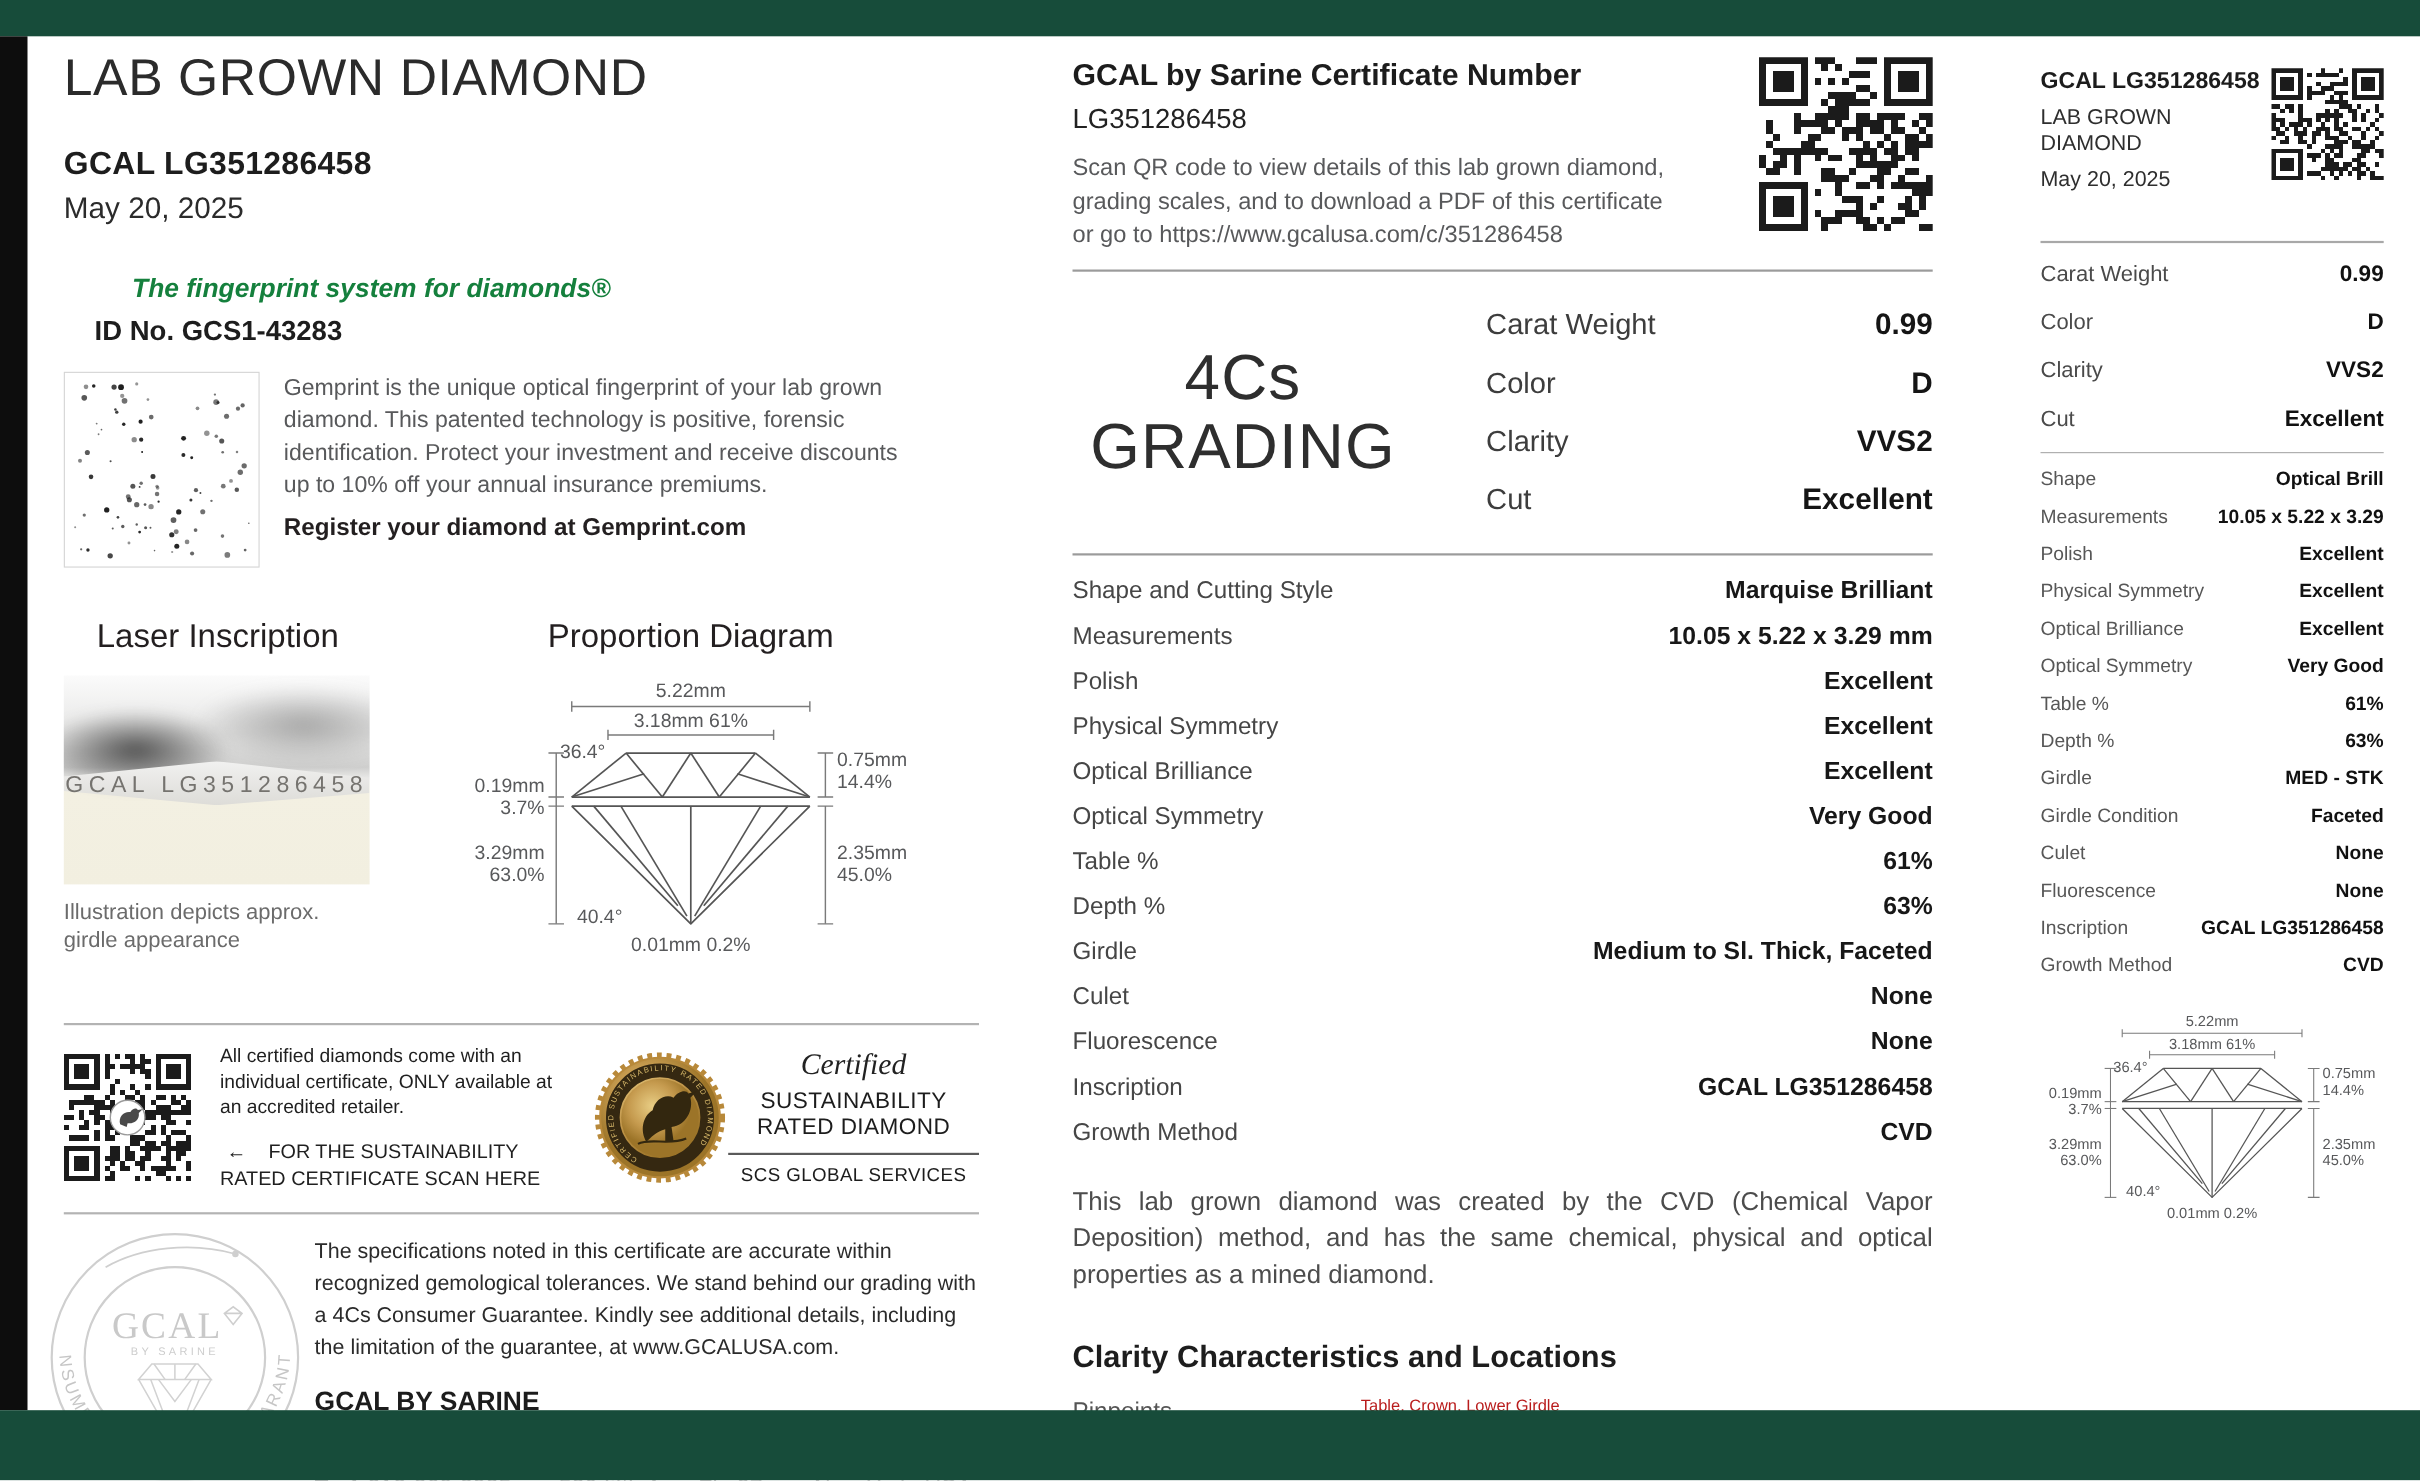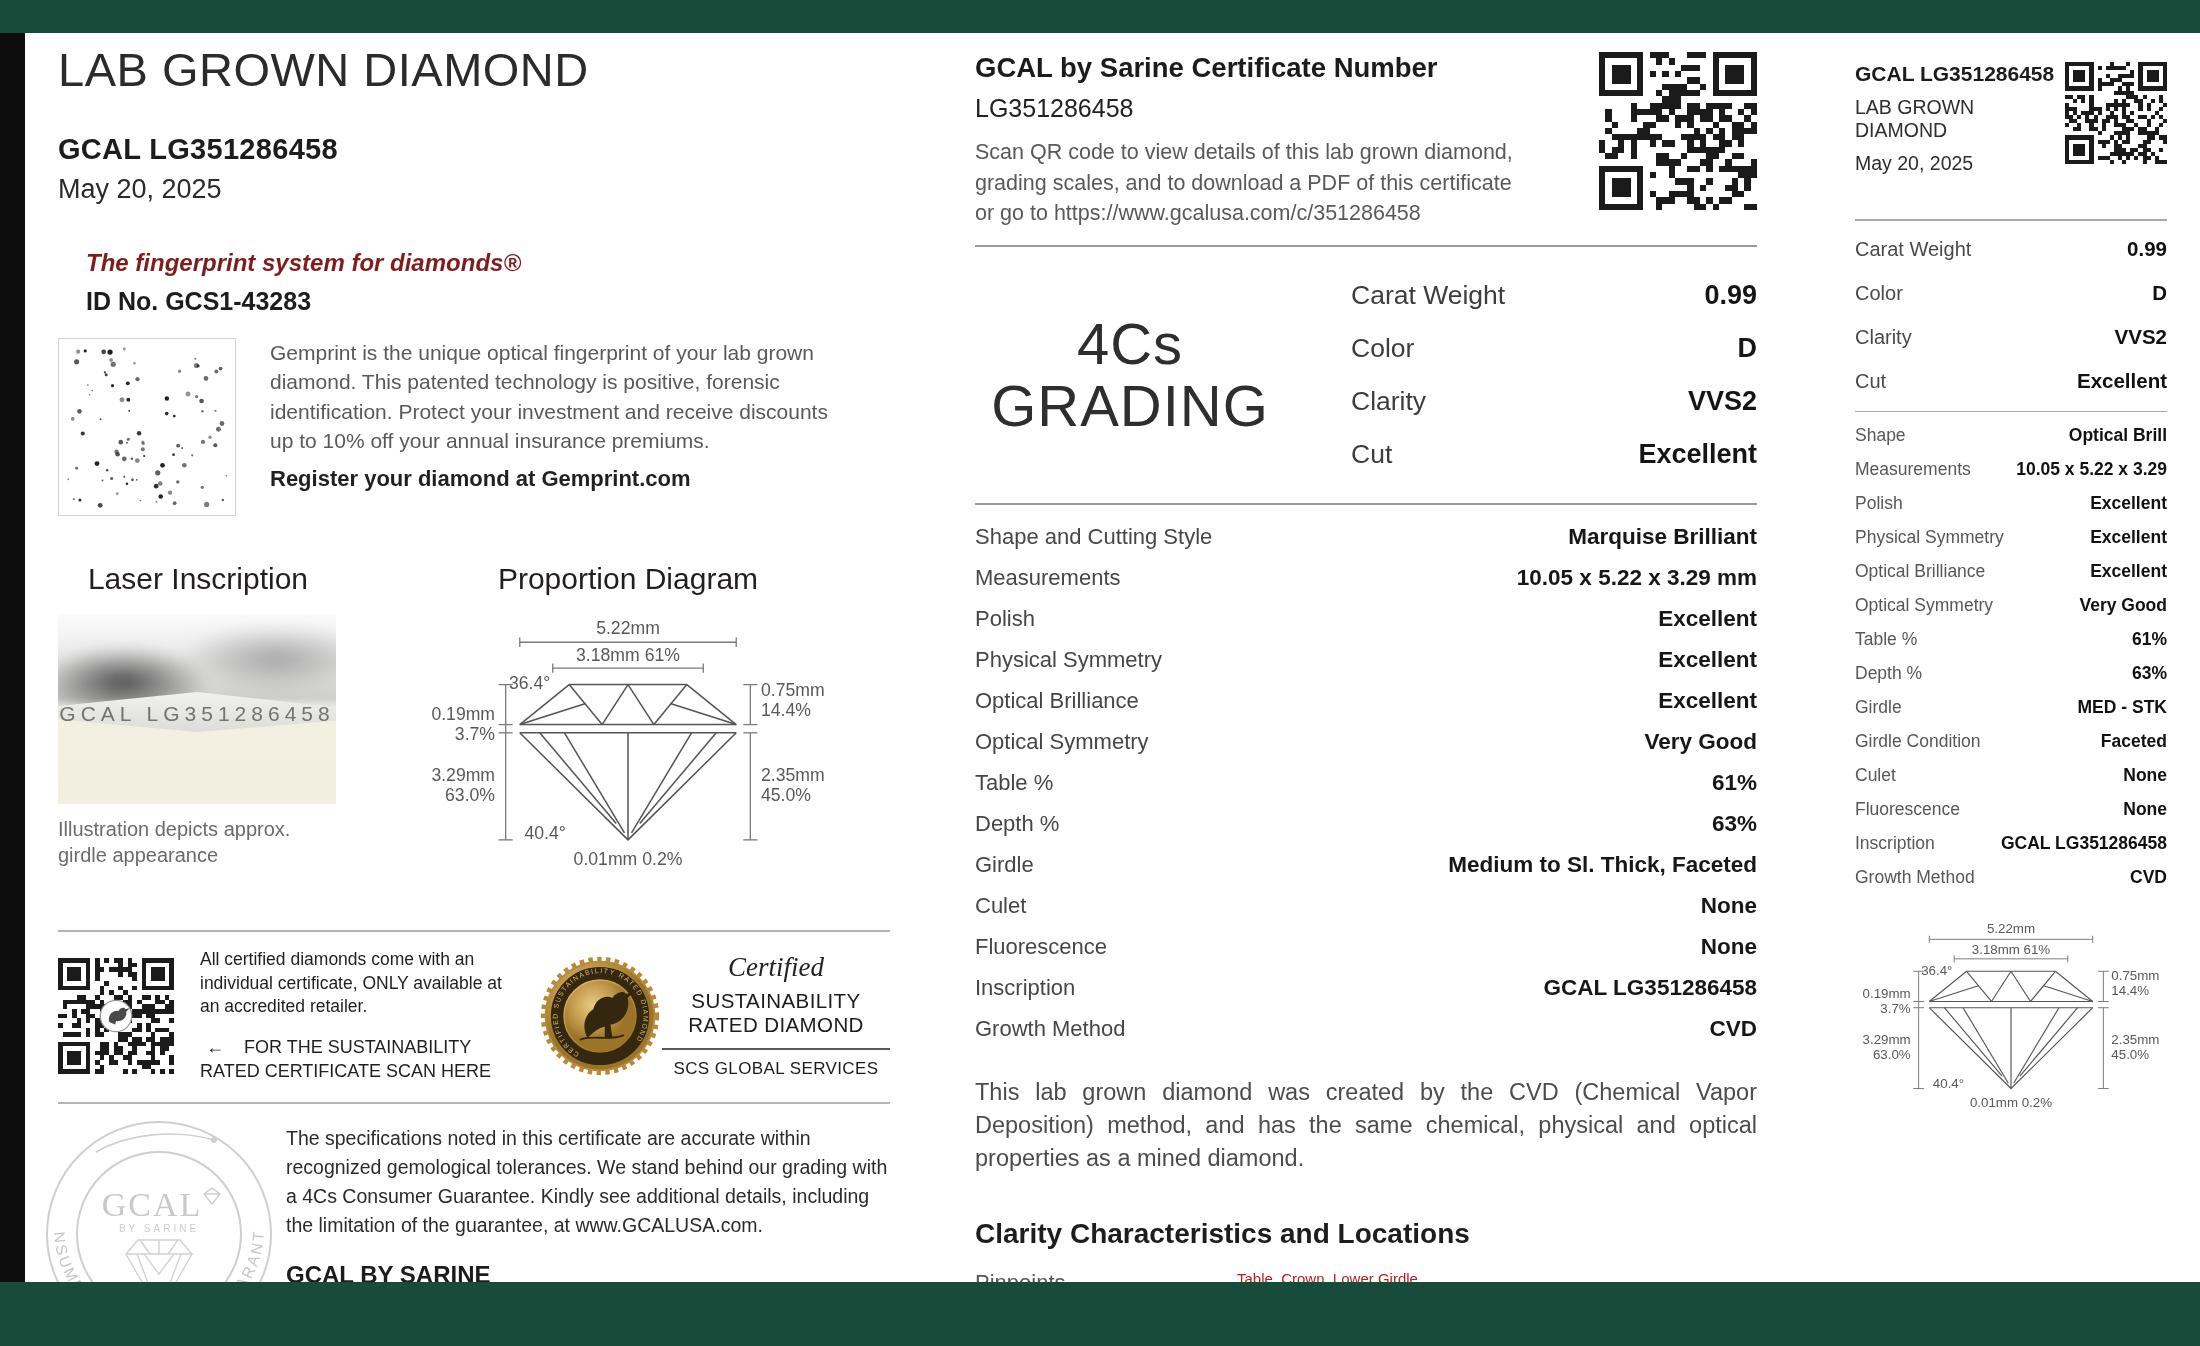--- a/index.html
+++ b/index.html
@@ -20,26 +20,26 @@
   
   .main-title { font-size:47px; font-weight:400; letter-spacing:.5px; color:#2b2b2b; }
   .cert-no { margin-top:36px; font-size:29px; font-weight:700; color:#1d1d1d; letter-spacing:.3px; }
   .cert-date { margin-top:8px; font-size:27px; color:#2b2b2b; }
 
   .gemprint-row { margin-top:44px; display:flex; align-items:flex-end; }
   .gp-logo { position:relative; font-size:57px; font-weight:700; color:#c9113c; letter-spacing:-2px; line-height:1; padding-right:22px; }
   .gp-reg { position:absolute; right:2px; top:-4px; font-size:17px; letter-spacing:0; }
   .fp { position:absolute; right:18px; top:-30px; width:34px; height:38px; transform:rotate(-14deg); }
   .gp-right { margin-left:28px; padding-bottom:2px; }
-  .gp-tagline { font-style:italic; font-weight:700; font-size:24px; color:#7f1d1d; }
+  .gp-tagline { font-style:italic; font-weight:700; font-size:24px; color:#15803d;margin-left:34px; }
   .gp-id { margin-top:10px; font-size:25px; font-weight:700; color:#1d1d1d; }
 
   .gp-body-row { margin-top:20px; display:flex; }
   .scatter-box { width:178px; height:178px; border:1px solid #d4d4d4; background:#fff; flex:none; }
-  .gp-desc-wrap { margin-left:34px; width:572px; }
+  .gp-desc-wrap { margin-left:22px; width:572px; }
   .gp-desc { font-size:21px; line-height:1.4; color:#58595b; }
   .gp-register { margin-top:10px; font-size:22px; font-weight:700; color:#231f20; }
 
   .sect-headings { margin-top:46px; display:flex; }
   .sect-h { font-size:30px; font-weight:400; color:#231f20; }
   .sect-h.h1 { width:280px; text-align:center; }
   .sect-h.h2 { margin-left:140px; width:300px; text-align:center; }
 
   .li-row { margin-top:18px; display:flex; }
   .li-photo { position:relative; width:278px; height:190px; flex:none; overflow:hidden;

